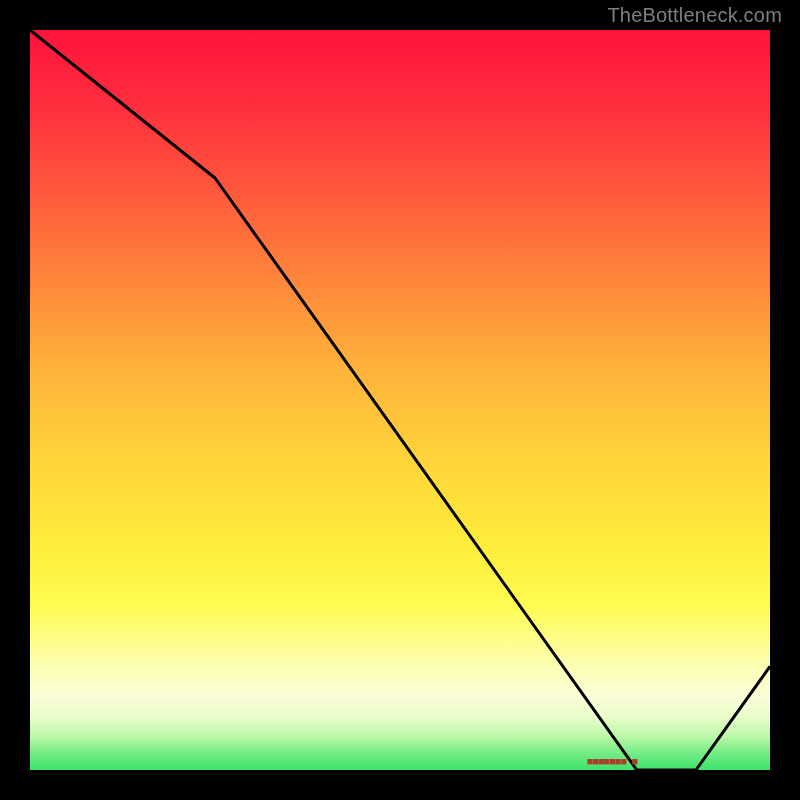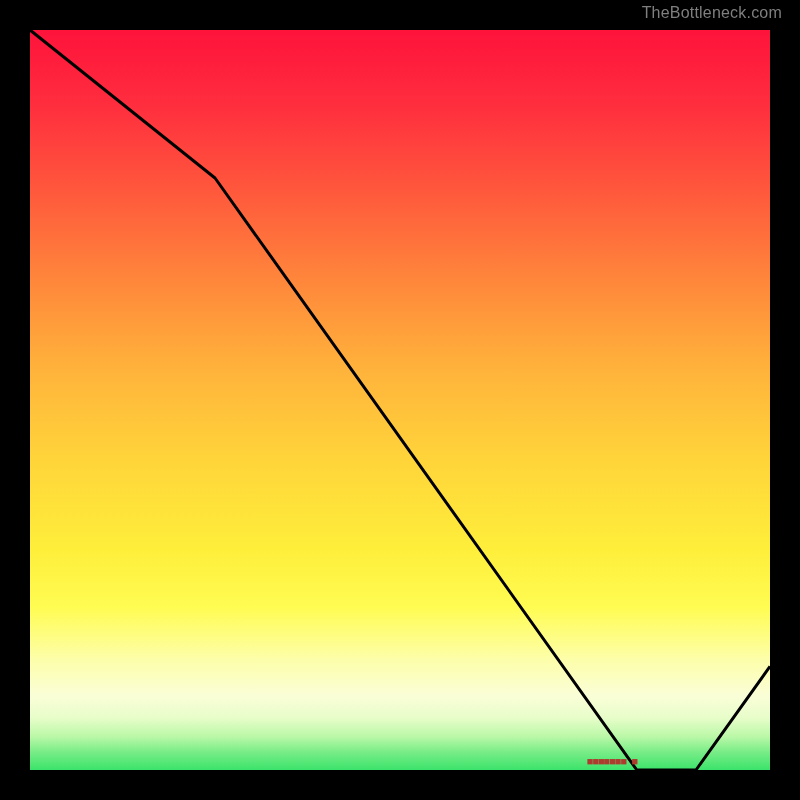--- a/index.html
+++ b/index.html
@@ -15,21 +15,21 @@
     width: 800px;
     height: 800px;
     background: #000;
   }
   .watermark {
     position: absolute;
     top: 4px;
     right: 18px;
     color: #7f7f7f;
     font-family: Arial, Helvetica, sans-serif;
-    font-size: 16px;
+    font-size: 20px;
     letter-spacing: 0.2px;
     z-index: 5;
   }
   .plot-area {
     position: absolute;
     left: 30px;
     top: 30px;
     width: 740px;
     height: 740px;
     background: linear-gradient(

